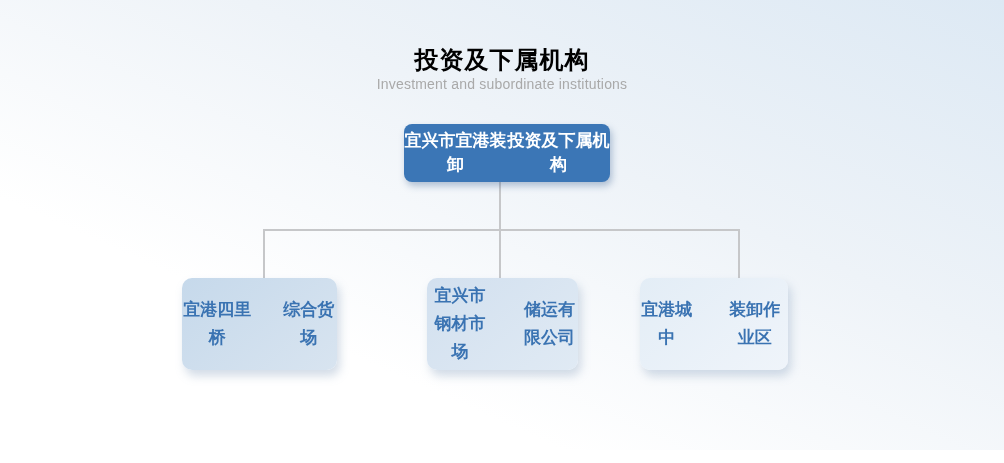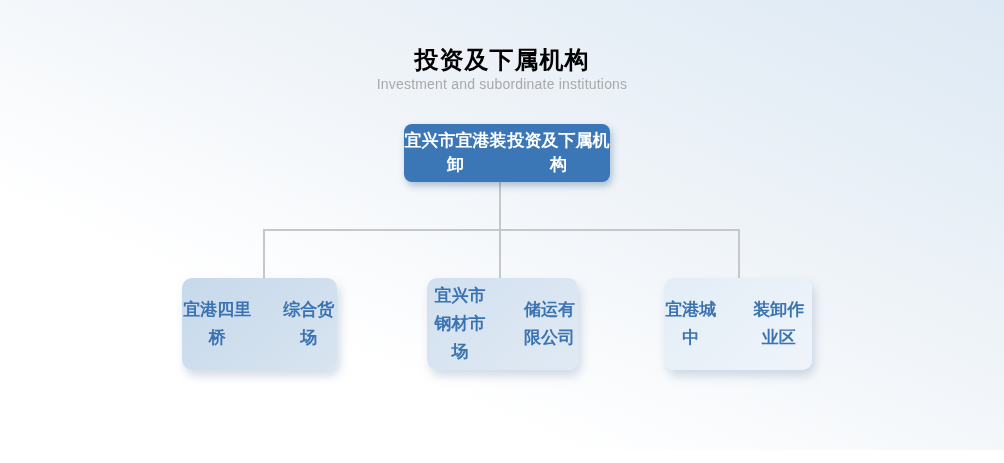--- a/index.html
+++ b/index.html
@@ -73,21 +73,21 @@
     left: 182px;
     width: 155px;
     background: linear-gradient(140deg, var(--child-box-bg-left, #c6d9eb) 0%, #d8e4f0 100%);
   }
   .child-1 {
     left: 427px;
     width: 151px;
     background: linear-gradient(140deg, var(--child-box-bg-middle, #d2e0ef) 0%, #e0eaf4 100%);
   }
   .child-2 {
-    left: 664px;
+    left: 640px;
     width: 148px;
     background: linear-gradient(140deg, var(--child-box-bg-right, #e3edf6) 0%, #eff4fa 100%);
   }
   .line {
     position: absolute;
     background: var(--connector, #c6c7c9);
   }
   .v-root  { left: 499px; top: 182px; width: 2px;  height: 49px; }
   .h-bar   { left: 263px; top: 229px; width: 477px; height: 2px; }
   .v-drop-0 { left: 263px; top: 229px; width: 2px; height: 49px; }

